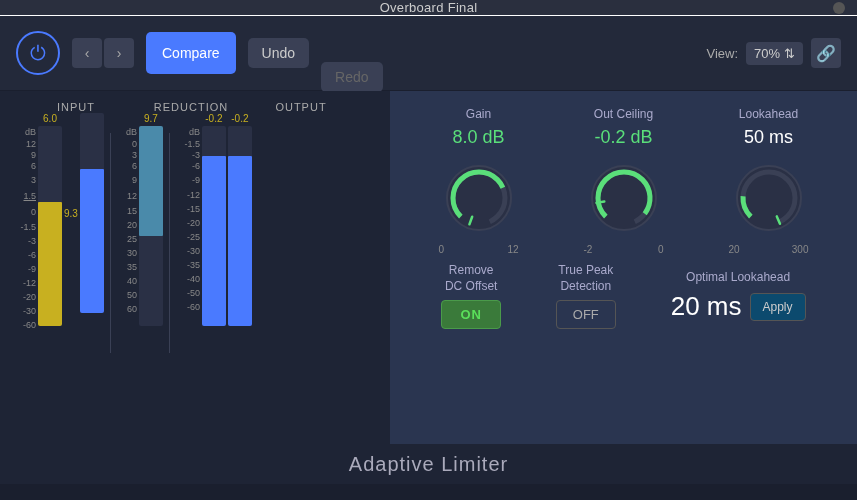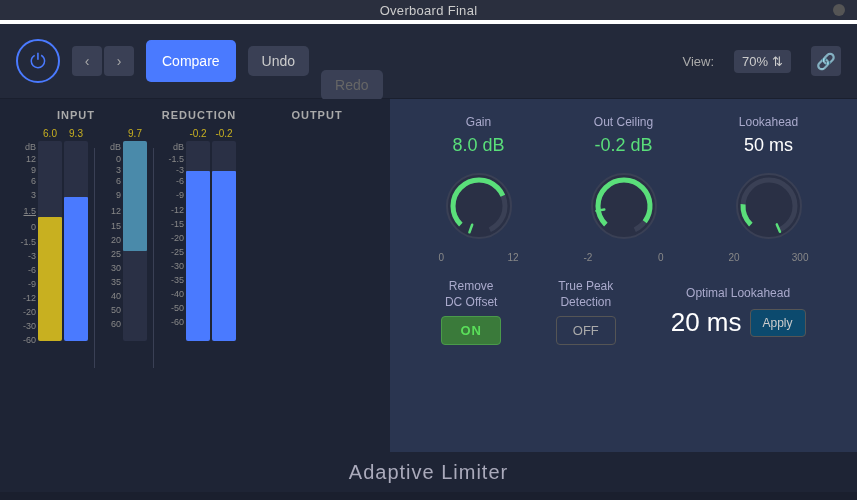--- a/index.html
+++ b/index.html
@@ -9,26 +9,26 @@
       background: #1a1f2e;
       font-family: -apple-system, BlinkMacSystemFont, 'Helvetica Neue', Arial, sans-serif;
       color: #fff;
       overflow: hidden;
       position: relative;
     }
 
     
     .title-bar {
       background: #2a2f3e;
-      height: 24px;
+      height: 16px;
       display: flex;
       align-items: center;
       justify-content: center;
       position: relative;
-      border-bottom: 4px solid #ffffff;
+      border-bottom: 1px solid #ffffff;
     }
     .title-bar-title {
       font-size: 13px;
       color: #ccc;
       letter-spacing: 0.3px;
     }
     .title-bar-controls {
       position: absolute;
       right: 12px;
       top: 50%;
@@ -135,21 +135,21 @@
       height: 30px;
       display: flex;
       align-items: center;
     }
     .redo-btn { color: #666; margin-top: 48px; }
 
     .view-section {
       margin-left: auto;
       display: flex;
       align-items: center;
-      gap: 20px;
+      gap: 8px;
     }
     .view-label {
       color: #aaa;
       font-size: 13px;
     }
     .view-percent {
       background: #3a4055;
       border-radius: 4px;
       padding: 4px 8px;
       font-size: 13px;
@@ -182,23 +182,22 @@
     .meters-section {
       background: #1e2435;
       width: 390px;
       flex-shrink: 0;
       padding: 10px 16px 10px 16px;
       display: flex;
       flex-direction: column;
     }
     .meters-headers {
       display: flex;
-      gap: 8px;
-      margin-bottom: 7px;
-      font-weight: bold;
+      gap: 0;
+      margin-bottom: 0;
     }
     .meter-group-header {
       text-align: center;
       font-size: 11px;
       color: #aaa;
       letter-spacing: 1px;
       text-transform: uppercase;
     }
     .input-header { width: 120px; }
     .reduction-header { width: 110px; }
@@ -262,21 +261,21 @@
     }
     .knob-range span {
       font-size: 10px;
       color: #888;
     }
 
     .toggles-row {
       display: flex;
       justify-content: space-around;
       align-items: center;
-      margin-top: 8px;
+      margin-top: 0;
     }
 
     .toggle-group {
       display: flex;
       flex-direction: column;
       align-items: center;
       gap: 6px;
     }
     .toggle-label {
       font-size: 12px;
@@ -422,21 +421,21 @@
           <span style="font-size:9px;color:#888;height:14px;line-height:14px;">-60</span>
         </div>
 
         <div style="display:flex;flex-direction:column;align-items:center;gap:2px;">
           <span style="font-size:10px;color:#c8b020;font-weight:500;">6.0</span>
           <div style="width:24px;height:200px;background:#2a3045;border-radius:2px;overflow:hidden;display:flex;flex-direction:column;justify-content:flex-end;">
             <div style="width:100%;height:62%;background:#c8b020;border-radius:1px 1px 0 0;"></div>
           </div>
         </div>
 
-        <div style="display:flex;flex-direction:column;align-items:center;gap:2px;">
+        <div style="display:flex;flex-direction:row;align-items:center;gap:2px;">
           <span style="font-size:10px;color:#c8b020;font-weight:500;">9.3</span>
           <div style="width:24px;height:200px;background:#2a3045;border-radius:2px;overflow:hidden;display:flex;flex-direction:column;justify-content:flex-end;">
             <div style="width:100%;height:72%;background:#4a7aff;border-radius:1px 1px 0 0;"></div>
           </div>
         </div>
       </div>
 
       <div class="separator"></div>
 
       <div style="display:flex;align-items:flex-start;gap:2px;">

